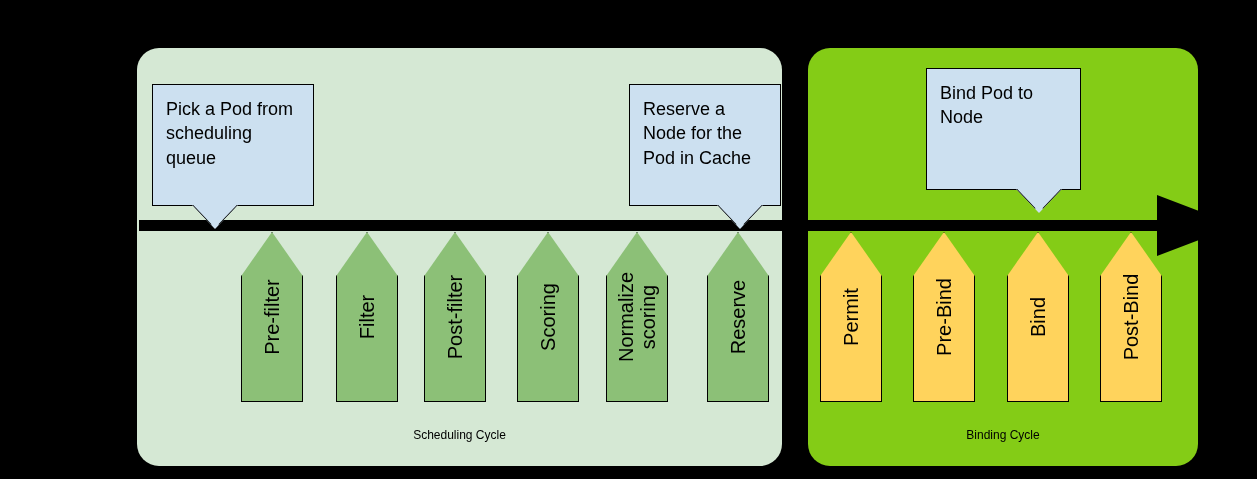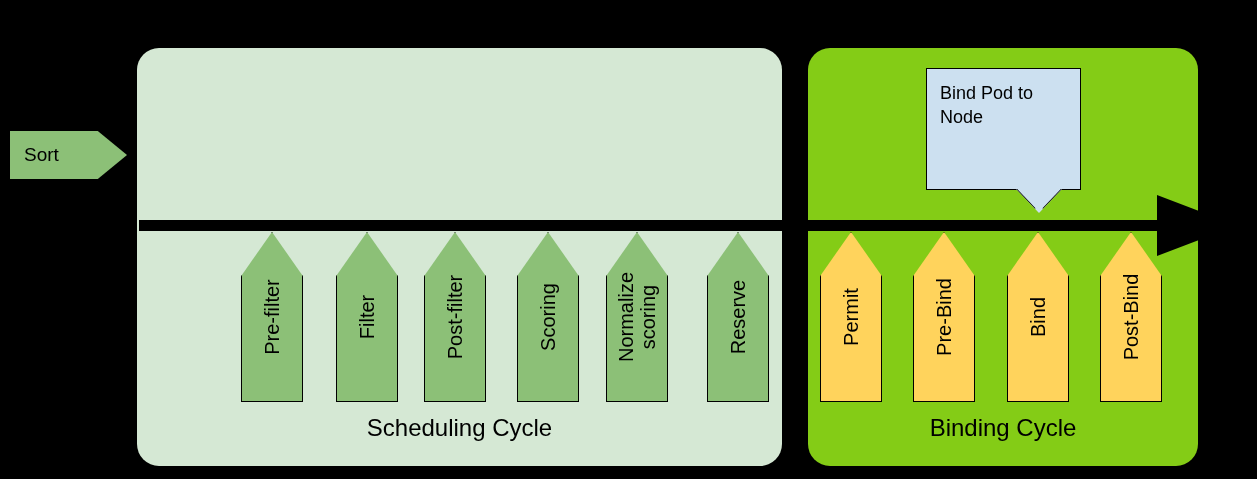--- a/index.html
+++ b/index.html
@@ -61,21 +61,21 @@
     width: 390px;
     height: 418px;
     background: #84cc16;
   }
   .panel-label {
     position: absolute;
     bottom: 24px;
     left: 0;
     width: 100%;
     text-align: center;
-    font-size: 24px;
+    font-size: 12px;
     color: #000000;
   }
 
   
   #timeline-bar {
     position: absolute;
     left: 139px;
     top: 220px;
     width: 1024px;
     height: 11px;
@@ -188,24 +188,20 @@
 <div id="canvas">
 
   <div class="panel" id="panel-scheduling">
     <div class="panel-label">Scheduling Cycle</div>
   </div>
 
   <div class="panel" id="panel-binding">
     <div class="panel-label">Binding Cycle</div>
   </div>
 
-  <div id="sort-arrow">
-    <div class="shape"></div>
-    <div class="label">Sort</div>
-  </div>
 
   <div id="timeline-bar"></div>
   <div id="timeline-arrowhead"></div>
 
   <div class="plugin green" id="plugin-pre-filter" style="left:241px;">
     <div class="shaft"></div>
     <div class="vlabel">Pre-filter</div>
   </div>
   <div class="plugin green" id="plugin-filter" style="left:336px;">
     <div class="shaft"></div>
@@ -238,20 +234,28 @@
   </div>
   <div class="plugin yellow" id="plugin-bind" style="left:1007px;">
     <div class="shaft"></div>
     <div class="vlabel">Bind</div>
   </div>
   <div class="plugin yellow" id="plugin-post-bind" style="left:1100px;">
     <div class="shaft"></div>
     <div class="vlabel">Post-Bind</div>
   </div>
 
-
+  <div class="callout" id="callout-pick">
+    <div class="box">Pick a Pod from scheduling queue</div>
+    <div class="tail"></div>
+  </div>
+
+  <div class="callout" id="callout-reserve">
+    <div class="box">Reserve a Node for the Pod in Cache</div>
+    <div class="tail"></div>
+  </div>
 
   <div class="callout" id="callout-bind">
     <div class="box">Bind Pod to Node</div>
     <div class="tail"></div>
   </div>
 
 </div>
 
 </body></html>

